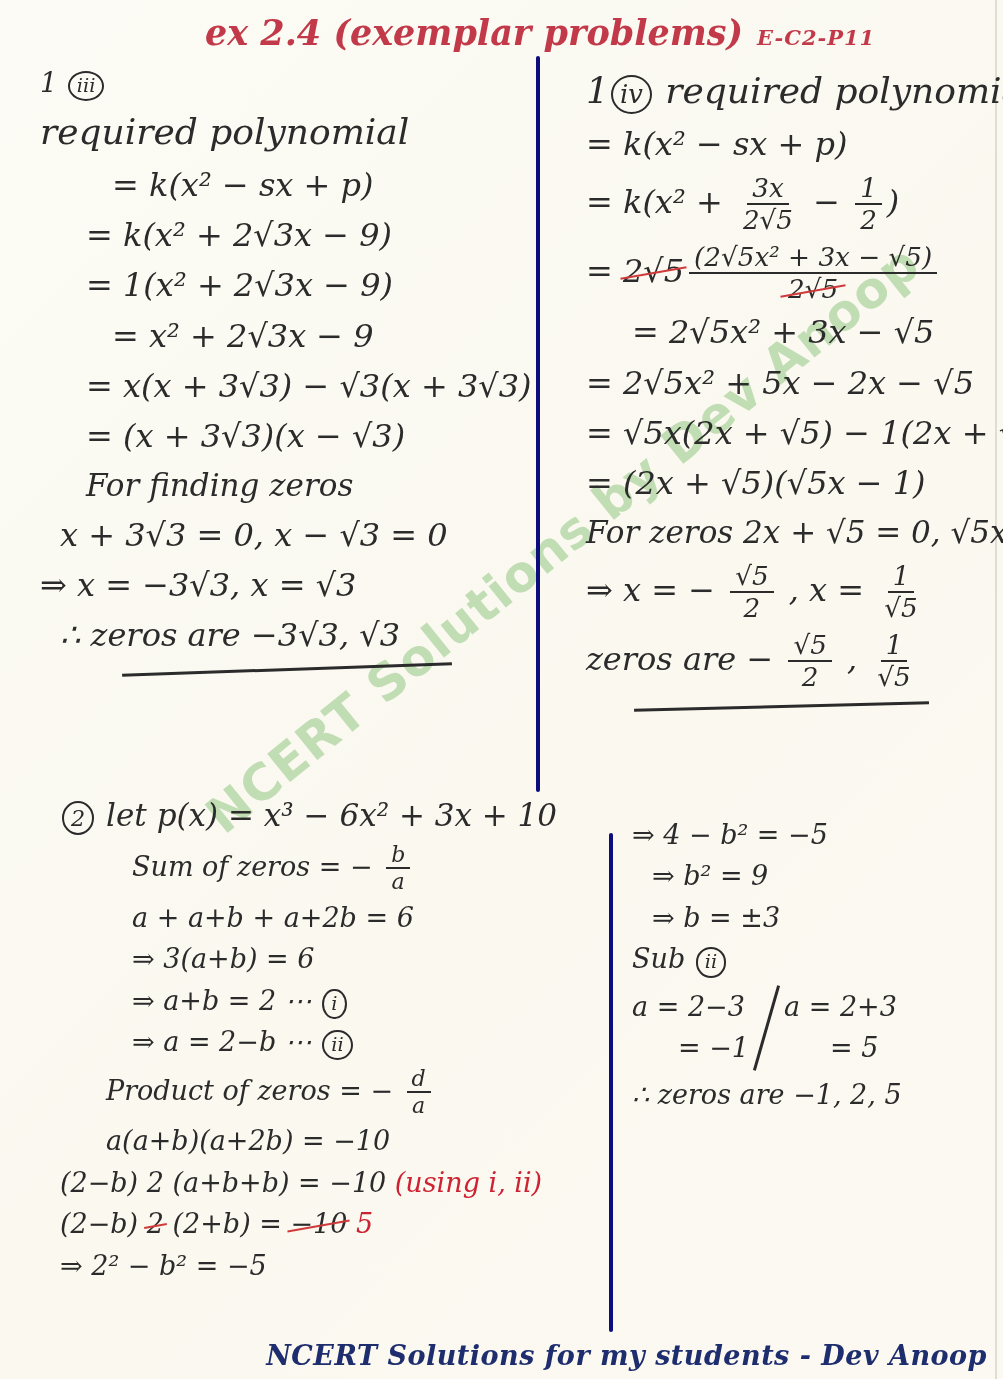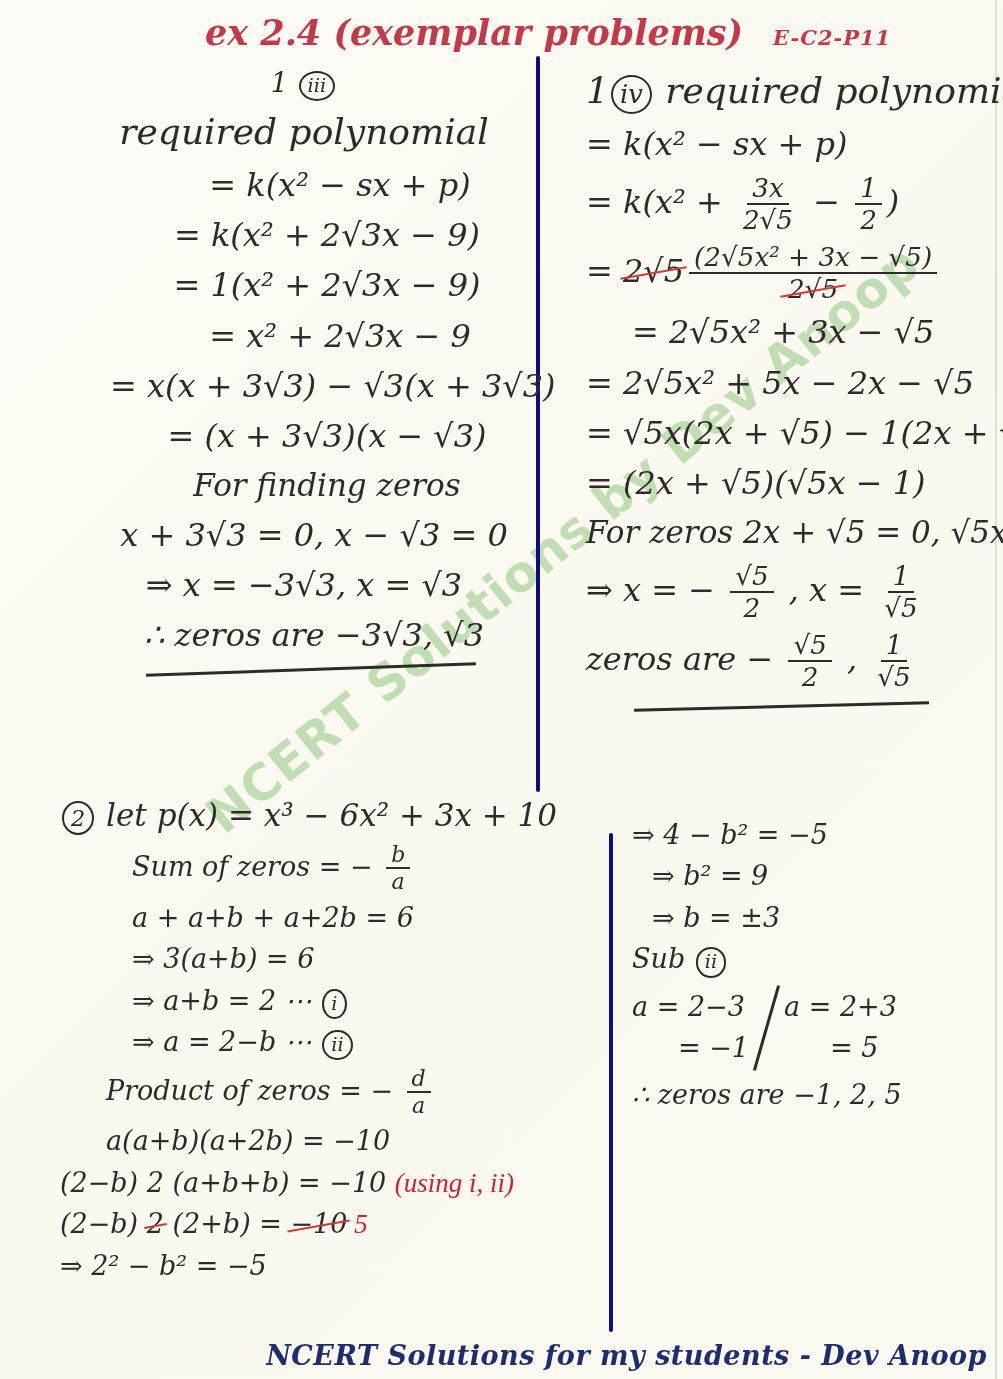--- a/index.html
+++ b/index.html
@@ -4,36 +4,36 @@
 <style>
   html,body{margin:0;padding:0;background:#888;}
   .page{
     position:relative;width:1003px;height:1379px;margin:0 auto;
     background:linear-gradient(135deg,#fcfbf5 0%,#faf8ef 55%,#fbf9f1 100%);
     overflow:hidden;color:#2b2b2b;
     font-family:"DejaVu Serif",serif;font-style:italic;
   }
   .edge-line{position:absolute;top:0;width:2px;height:100%;background:#e0ddd2;}
   
-  .header{position:absolute;left:205px;top:12px;display:flex;align-items:baseline;gap:30px;white-space:nowrap;}
+  .header{position:absolute;left:205px;top:12px;display:flex;align-items:baseline;gap:14px;white-space:nowrap;}
   .header .title{font-size:35px;font-weight:bold;color:#c23a4a;}
   .header .code{font-size:21px;font-weight:bold;color:#c23a4a;letter-spacing:1px;}
   
   .vdiv{position:absolute;width:4px;background:#0d0d7d;border-radius:2px;}
   #divider-top{left:536px;top:56px;height:736px;}
   #divider-bottom{left:609px;top:833px;height:499px;}
   
   .watermark{
     position:absolute;left:195px;top:800px;transform:rotate(-39deg);transform-origin:0 0;
     font-family:"DejaVu Sans",sans-serif;font-style:normal;font-weight:bold;
     font-size:50px;letter-spacing:1px;color:rgba(146,198,130,0.55);white-space:nowrap;pointer-events:none;
   }
   
   .section{position:absolute;}
-  #p1iii{left:64px;top:58px;width:480px;text-align:center;}
+  #p1iii{left:40px;top:58px;width:480px;}
   #p1iv{left:550px;top:60px;width:448px;margin-left:36px;}
   #q2-left{left:60px;top:790px;width:560px;}
   #q2-right{left:632px;top:812px;width:362px;}
   .line{font-size:32px;line-height:1.35;margin:7px 0;white-space:nowrap;}
   #q2-left .line,#q2-right .line{font-size:27px;margin:5px 0;}
   .line.label{font-size:27px;}
   .line.title{font-size:36px;}
   #q2-left .line.head{font-size:31px;}
   .line.text{font-size:31px;}
   .in1{padding-left:46px;}
@@ -42,21 +42,21 @@
   
   .circ{
     display:inline-block;border:2px solid currentColor;border-radius:50%;
     padding:0 7px;font-size:.72em;line-height:1.35;vertical-align:baseline;margin:0 2px;
   }
   
   .frac{display:inline-flex;flex-direction:column;align-items:center;vertical-align:middle;margin:0 5px;font-size:.82em;line-height:1.15;}
   .frac .num{padding:0 5px;border-bottom:2px solid #2b2b2b;}
   .frac .den{padding:0 5px;}
   
-  .red{color:#cc2233;font-family:Liberation Serif, serif;}
+  .red{color:#cc2233;}
   .strike{position:relative;display:inline-block;}
   .strike::after{
     content:'';position:absolute;left:-3px;right:-3px;top:52%;height:2px;
     background:#d03a3a;transform:rotate(-10deg);
   }
   .underline{border-bottom:3px solid #2b2b2b;height:2px;}
   #p1iii .underline{width:330px;margin:8px 0 0 82px;transform:rotate(-2deg);}
   #p1iv .underline{width:295px;margin:10px 0 0 48px;transform:rotate(-1.5deg);}
   
   .sub-block{display:flex;align-items:center;margin:6px 0 4px 0;}

